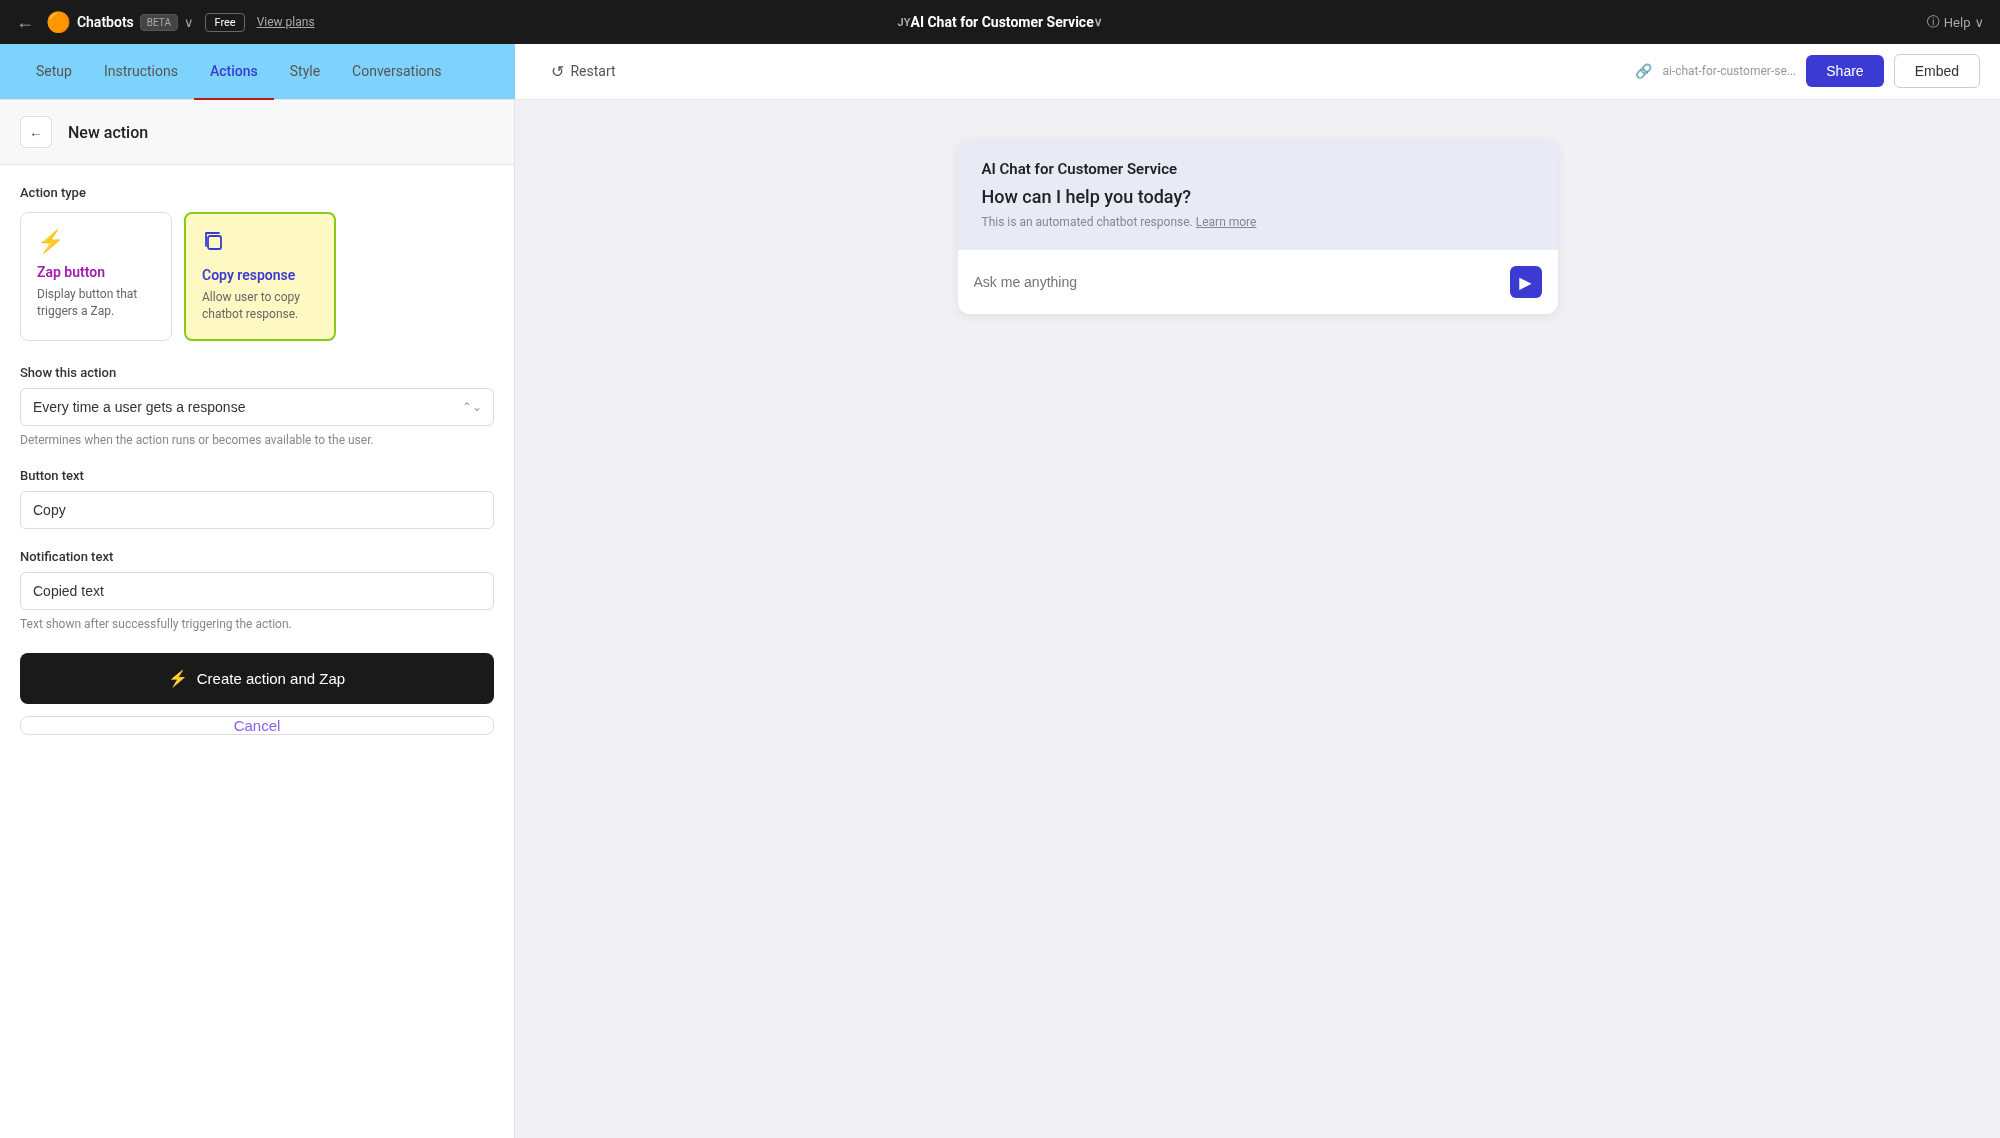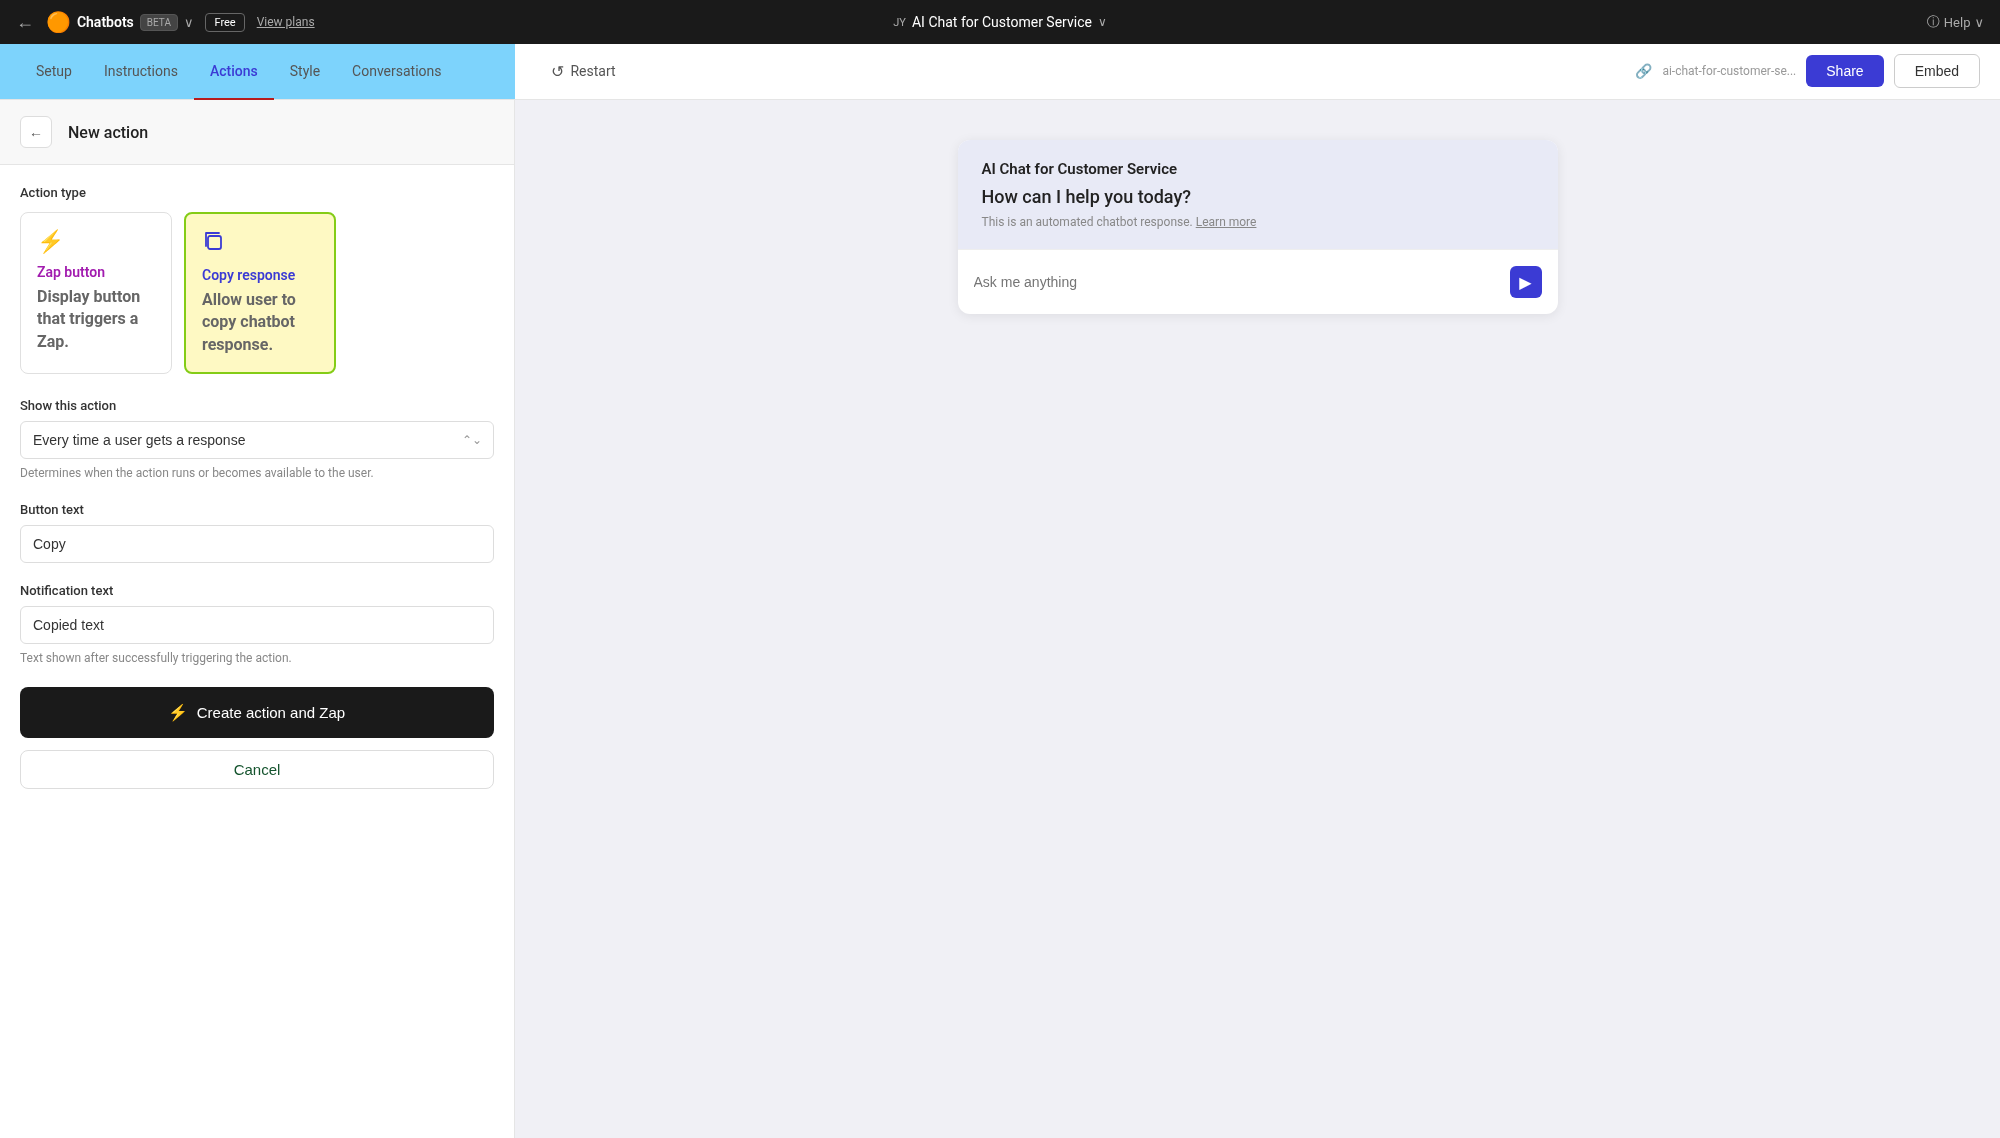--- a/index.html
+++ b/index.html
@@ -10,21 +10,21 @@
       display: flex; align-items: center; background: #1a1a1a; height: 44px; padding: 0 16px; gap: 12px;
       position: relative;
     }
     .back-arrow { color: #aaa; cursor: pointer; font-size: 18px; }
     .brand-logo { display: flex; align-items: center; gap: 6px; }
     .brand-icon { color: #f4501e; font-size: 20px; }
     .brand-name { color: #fff; font-weight: 600; font-size: 14px; }
     .beta-badge { background: #444; color: #aaa; font-size: 10px; padding: 2px 6px; border-radius: 4px; border: 1px solid #555; }
     .free-badge { background: transparent; color: #fff; font-size: 11px; padding: 2px 8px; border-radius: 4px; border: 1px solid #666; }
     .view-plans { color: #aaa; font-size: 12px; text-decoration: underline; cursor: pointer; }
-    .nav-center { position: absolute; left: 50%; transform: translateX(-50%); display: flex; align-items: center; gap: 6px; color: #fff; font-size: 14px; font-weight: 400; }
+    .nav-center { position: absolute; left: 50%; transform: translateX(-50%); display: flex; align-items: center; gap: 0; color: #fff; font-size: 14px; font-weight: 700; }
     .nav-center-chevron { color: #aaa; font-size: 12px; }
     .nav-right { margin-left: auto; display: flex; align-items: center; gap: 8px; }
     .help-btn { color: #aaa; font-size: 13px; display: flex; align-items: center; gap: 4px; cursor: pointer; }
     .tab-item { padding: 0 16px; height: 56px; display: flex; align-items: center; font-size: 14px; color: #555; cursor: pointer; border-bottom: 2px solid transparent; }
     .tab-item.active { color: #3b3bd4; border-bottom: 2px solid #b91c1c; font-weight: 500; }
     .link-url { color: #999; font-size: 12px; display: flex; align-items: center; gap: 4px; }
     .share-btn { background: #3b3bd4; color: #fff; border: none; padding: 8px 20px; border-radius: 6px; font-size: 14px; cursor: pointer; font-weight: 500; }
     .embed-btn { background: #fff; color: #333; border: 1px solid #ccc; padding: 8px 20px; border-radius: 6px; font-size: 14px; cursor: pointer; font-weight: 500; }
 
     
@@ -41,32 +41,32 @@
 
     .panel-content { padding: 20px; flex: 1; }
     .section-label { font-size: 13px; font-weight: 500; color: #333; margin-bottom: 12px; }
     .action-types { display: flex; gap: 12px; margin-bottom: 24px; }
     .action-card { border: 1px solid #e0e0e0; border-radius: 8px; padding: 16px; width: 152px; cursor: pointer; }
     .action-card.selected { border: 2px solid #84cc16; background: #fef9c3; }
     .action-card-icon { font-size: 22px; margin-bottom: 10px; }
     .action-card.selected .action-card-icon { color: #3b3bd4; }
     .action-card-title { font-size: 14px; font-weight: 600; color: #a21caf; margin-bottom: 6px; }
     .action-card.selected .action-card-title { color: #3b3bd4; }
-    .action-card-desc { font-size: 16px; color: #666; line-height: 1.4; font-weight: bold; }
+    .action-card-desc { font-size: 12px; color: #666; line-height: 1.4; }
 
     .form-group { margin-bottom: 20px; }
     .form-label { font-size: 13px; font-weight: 500; color: #333; margin-bottom: 8px; display: block; }
     .form-select { width: 100%; padding: 10px 12px; border: 1px solid #ddd; border-radius: 6px; font-size: 14px; color: #333; background: #fff; appearance: none; cursor: pointer; }
     .form-select-wrapper { position: relative; }
     .form-select-wrapper::after { content: '⌃⌄'; position: absolute; right: 12px; top: 50%; transform: translateY(-50%); color: #999; font-size: 12px; pointer-events: none; }
     .form-input { width: 100%; padding: 10px 12px; border: 1px solid #ddd; border-radius: 6px; font-size: 14px; color: #333; }
     .form-hint { font-size: 12px; color: #888; margin-top: 6px; line-height: 1.4; }
 
     .btn-primary-dark { width: 100%; padding: 16px; background: #1a1a1a; color: #fff; border: none; border-radius: 8px; font-size: 15px; font-weight: 500; cursor: pointer; display: flex; align-items: center; justify-content: center; gap: 8px; margin-bottom: 12px; }
-    .btn-cancel { width: 100%; padding: 10px; background: #fff; color: #14532d; border: 1px solid #ddd; border-radius: 8px; font-size: 15px; font-weight: 500; cursor: pointer; }
+    .btn-cancel { width: 100%; padding: 0; background: #fff; color: #8b5cf6; border: 1px solid #ddd; border-radius: 8px; font-size: 15px; font-weight: 500; cursor: pointer; }
 
     
     .right-panel { flex: 1; background: #f0f0f5; display: flex; flex-direction: column; align-items: center; justify-content: flex-start; padding: 40px 20px; }
     .chat-window { background: #fff; border-radius: 12px; width: 600px; max-width: 100%; box-shadow: 0 2px 12px rgba(0,0,0,0.08); overflow: hidden; }
     .chat-header { background: #e8eaf6; padding: 20px 24px; }
     .chat-title { font-size: 15px; font-weight: 600; color: #222; margin-bottom: 8px; }
     .chat-greeting { font-size: 18px; font-weight: 500; color: #222; margin-bottom: 8px; }
     .chat-automated { font-size: 12px; color: #888; }
     .chat-automated a { color: #888; }
     .chat-input-area { padding: 16px; border-top: 1px solid #eee; display: flex; align-items: center; }

